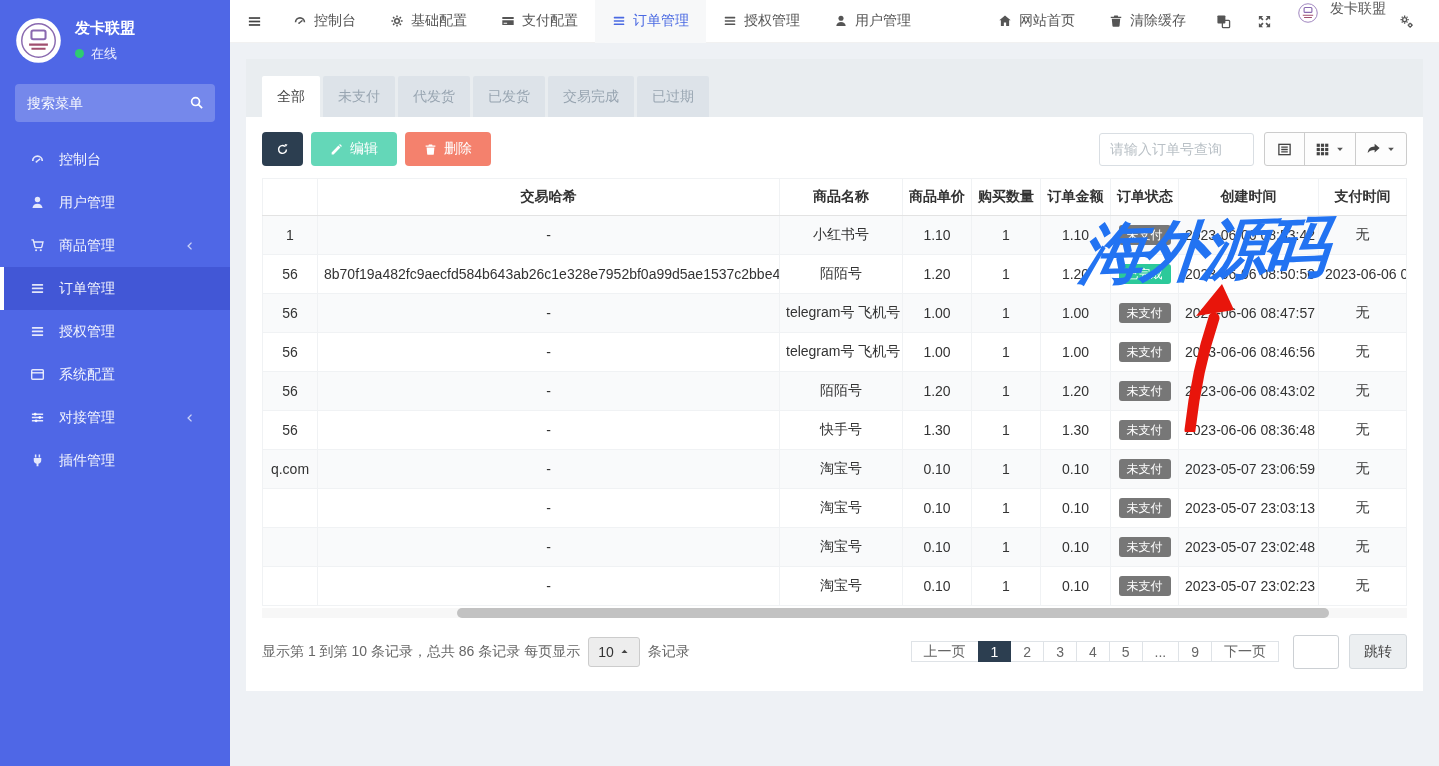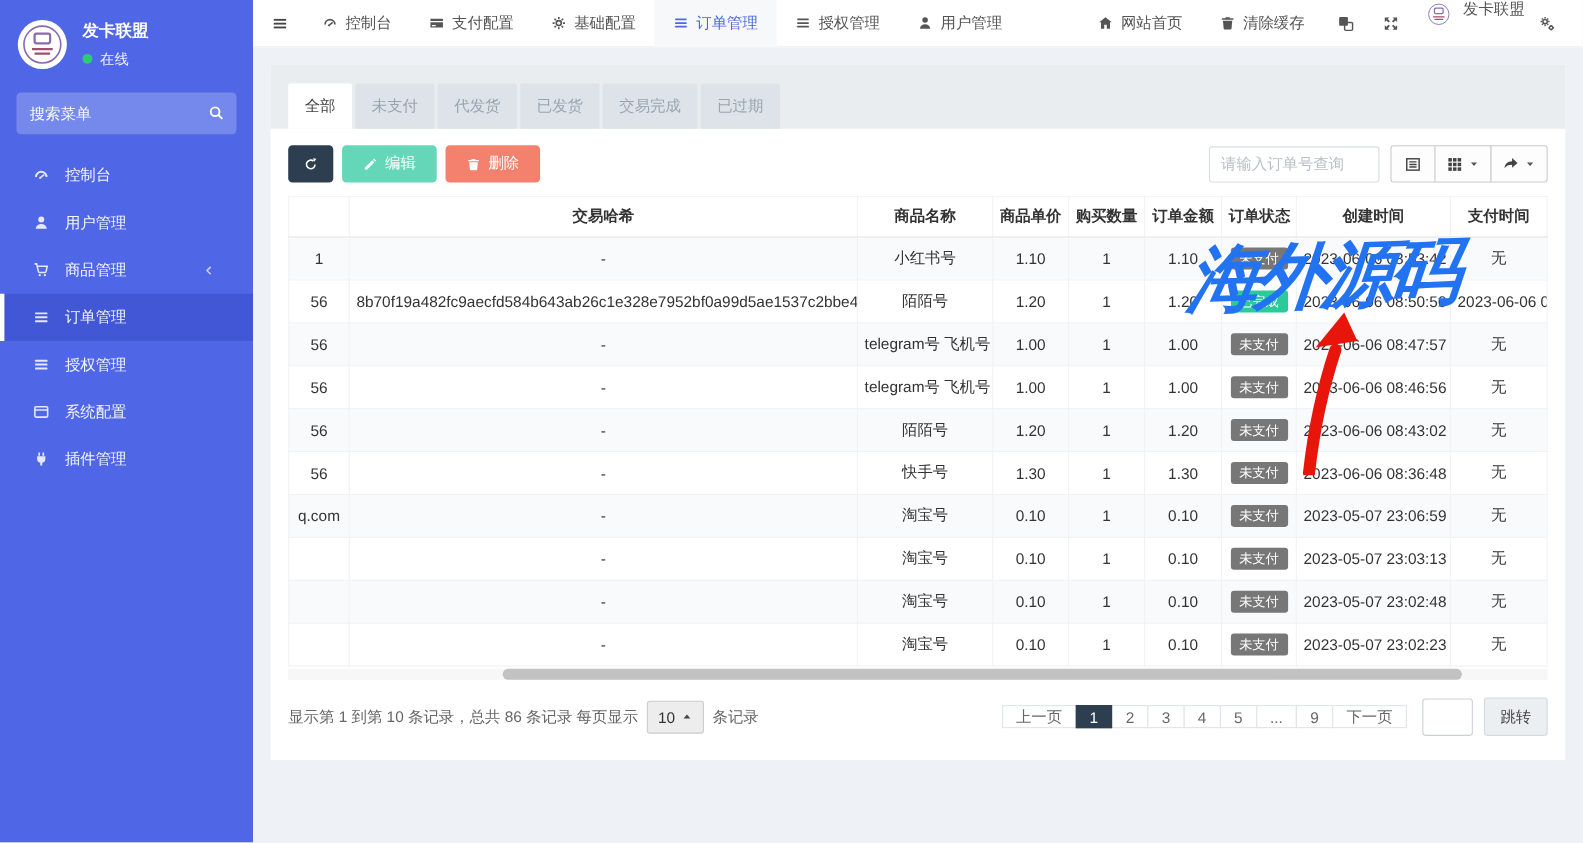--- a/index.html
+++ b/index.html
@@ -204,20 +204,36 @@
         <span class="icon">
           <svg viewBox="0 0 16 16" fill="none" stroke="currentColor" stroke-width="1.5">
             <rect x="1.8" y="3" width="12.4" height="10" rx="1"></rect>
             <path d="M1.8 6.2h12.4"></path>
           </svg>
         </span>
         <span>系统配置</span>
         <span class="chev icon"></span>
       </div>
 
+      <div class="item">
+        <span class="icon">
+          <svg viewBox="0 0 16 16" stroke="currentColor" stroke-width="1.5" fill="currentColor">
+            <path d="M2 4.5h12M2 8h12M2 11.5h12"></path>
+            <circle cx="5.5" cy="4.5" r="1.5" stroke="none"></circle>
+            <circle cx="10.5" cy="8" r="1.5" stroke="none"></circle>
+            <circle cx="6.5" cy="11.5" r="1.5" stroke="none"></circle>
+          </svg>
+        </span>
+        <span>对接管理</span>
+        <span class="chev icon">
+          <svg viewBox="0 0 16 16" fill="none" stroke="currentColor" stroke-width="1.8">
+            <path d="M10 3.5L5.5 8l4.5 4.5"></path>
+          </svg>
+        </span>
+      </div>
 
       <div class="item">
         <span class="icon">
           <svg viewBox="0 0 16 16" fill="currentColor">
             <path d="M5.2 1.5h1.6v3.2H5.2zM9.2 1.5h1.6v3.2H9.2zM4 5.2h8v2.6a3.6 3.6 0 0 1-3 3.55V14H7v-2.65a3.6 3.6 0 0 1-3-3.55z"></path>
           </svg>
         </span>
         <span>插件管理</span>
         <span class="chev icon"></span>
       </div>
@@ -241,35 +257,35 @@
             <svg viewBox="0 0 16 16" fill="currentColor">
               <path d="M8 3.5A6 6 0 0 0 2 9.5h1.8A4.2 4.2 0 0 1 8 5.3a4.2 4.2 0 0 1 4.2 4.2H14a6 6 0 0 0-6-6z"></path>
               <path d="M7 9.3l3.4-2.6.9 1.2-3.3 2.6a1.05 1.05 0 1 1-1-1.2z"></path>
             </svg>
           </span>
           <span>控制台</span>
         </div>
 
         <div class="nav-item">
           <span class="icon">
-            <svg viewBox="0 0 16 16" fill="currentColor">
-              <path d="M1.5 3.5h13v2.2h-13zM1.5 7.2h13v5.3h-13zM3 10h4v1.2H3z" fill-rule="evenodd"></path>
-            </svg>
-          </span>
-          <span>支付配置</span>
-        </div>
-
-        <div class="nav-item">
-          <span class="icon">
             <svg viewBox="0 0 16 16" fill="none" stroke="currentColor" stroke-width="1.7">
               <circle cx="8" cy="8" r="2.6"></circle>
               <path d="M8 1.6v2.1M8 12.3v2.1M1.6 8h2.1M12.3 8h2.1M3.5 3.5L5 5M11 11l1.5 1.5M12.5 3.5L11 5M5 11l-1.5 1.5"></path>
             </svg>
           </span>
           <span>基础配置</span>
+        </div>
+
+        <div class="nav-item">
+          <span class="icon">
+            <svg viewBox="0 0 16 16" fill="currentColor">
+              <path d="M1.5 3.5h13v2.2h-13zM1.5 7.2h13v5.3h-13zM3 10h4v1.2H3z" fill-rule="evenodd"></path>
+            </svg>
+          </span>
+          <span>支付配置</span>
         </div>
 
         <div class="nav-item active">
           <span class="icon">
             <svg viewBox="0 0 16 16" fill="currentColor">
               <rect x="2" y="3.2" width="12" height="1.9" rx=".5"></rect>
               <rect x="2" y="7" width="12" height="1.9" rx=".5"></rect>
               <rect x="2" y="10.8" width="12" height="1.9" rx=".5"></rect>
             </svg>
           </span>

